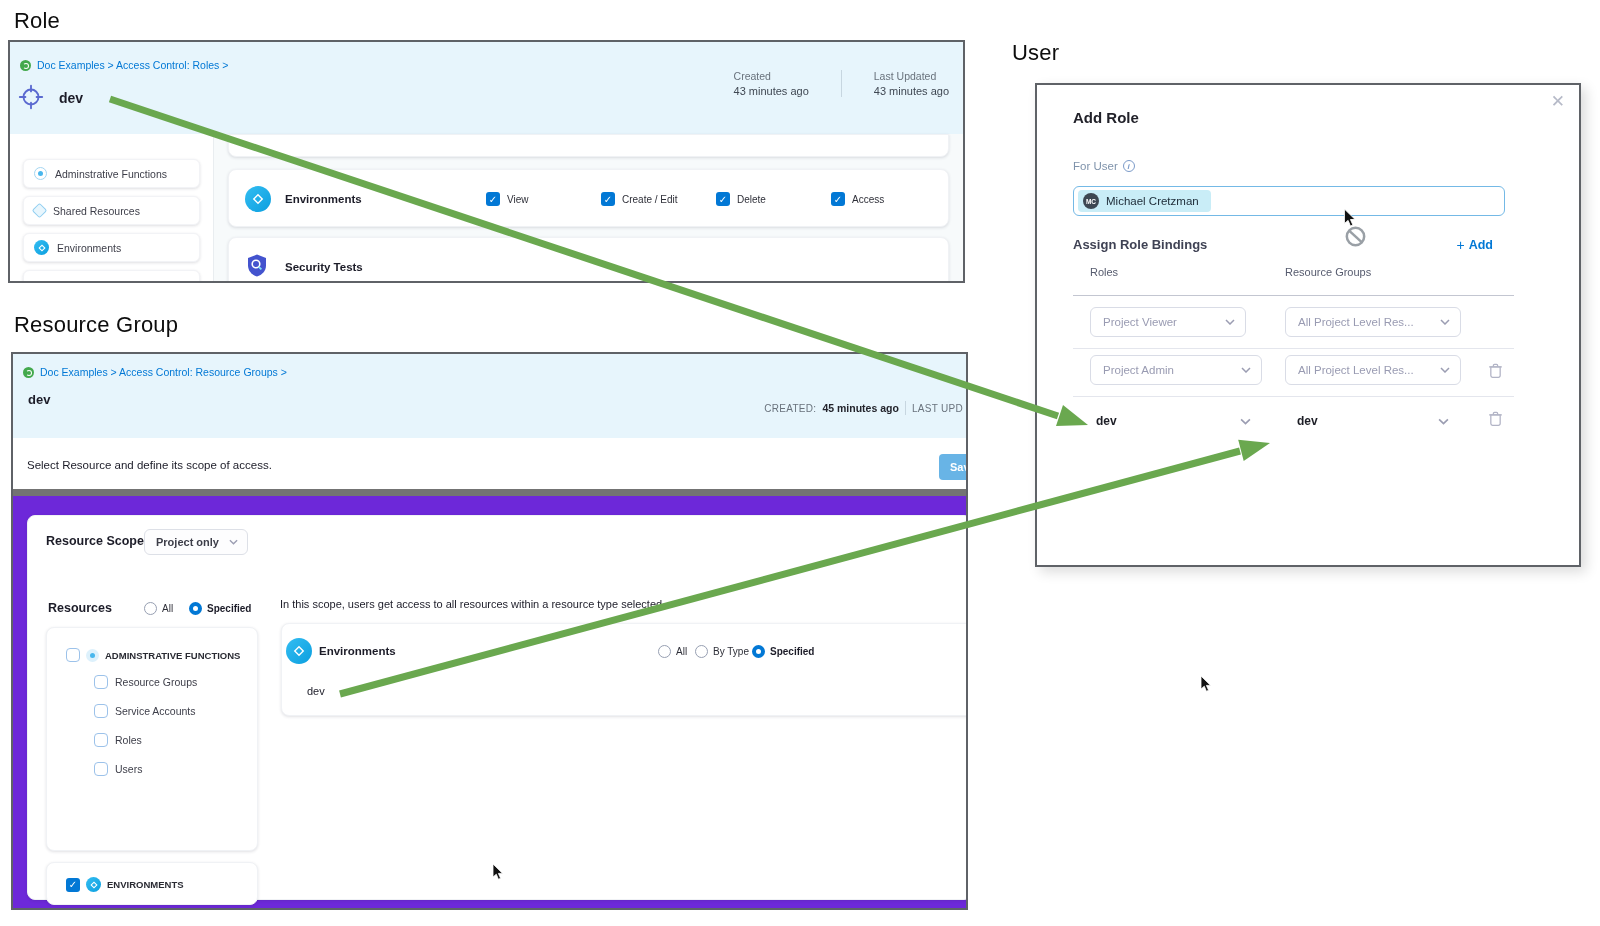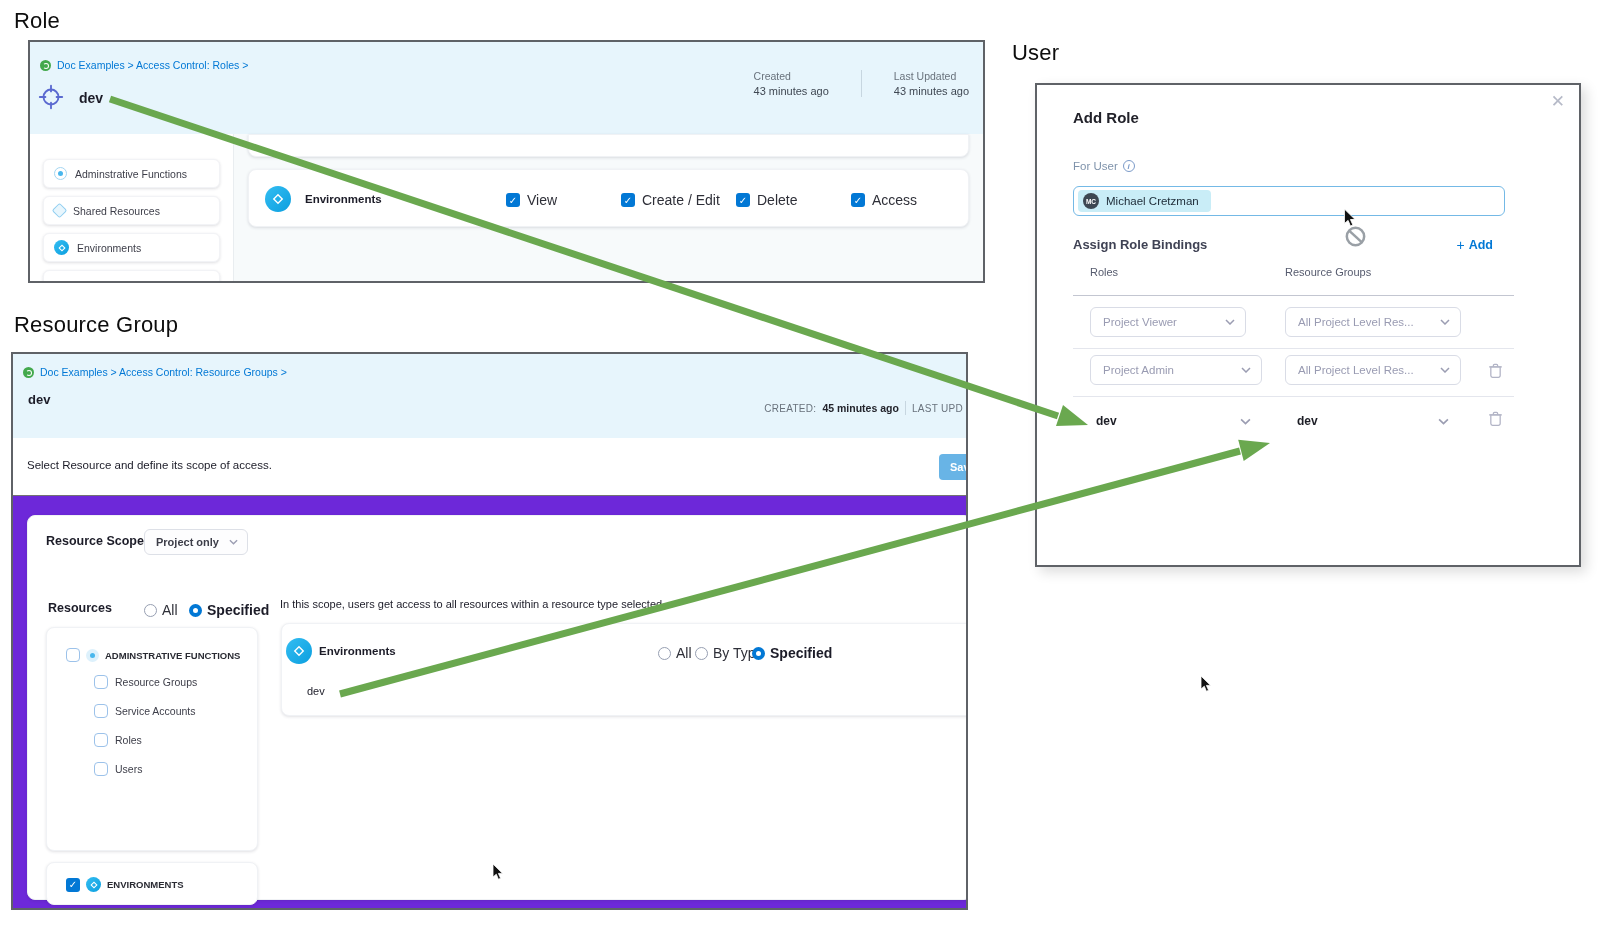--- a/index.html
+++ b/index.html
@@ -9,39 +9,39 @@
   .panel{position:absolute;background:#fff;border:2px solid #5f6267;overflow:hidden}
   .hdr{position:absolute;left:0;top:0;right:0;background:#e7f5fc}
   .crumb{position:absolute;display:flex;align-items:center;gap:6px;font-size:10.5px;color:#0278d5;white-space:nowrap}
   .crumb-dot{width:11px;height:11px;border-radius:50%;background:#43a94d;position:relative;flex:none}
   .crumb-dot::after{content:"";position:absolute;left:3px;top:3px;width:4px;height:4px;border-radius:50%;border:1.4px solid #fff;border-left-color:transparent}
   .card{background:#fff;border-radius:8px;box-shadow:0 1px 3px rgba(40,41,61,.14);border:1px solid #f0f2f5}
   .cb{width:14px;height:14px;border-radius:3px;background:#0278d5;color:#fff;display:inline-flex;align-items:center;justify-content:center;font-size:10px;font-weight:700;flex:none}
   .cbu{width:14px;height:14px;border-radius:4px;border:1.6px solid #9cc2ea;background:#fff;flex:none;display:inline-block}
   .radio{width:13px;height:13px;border-radius:50%;border:1.6px solid #979fb2;background:#fff;flex:none;display:inline-block}
   .radio-on{width:13px;height:13px;border-radius:50%;border:4px solid #0278d5;background:#fff;flex:none;display:inline-block}
-  .rlabel{font-size:14px;color:#2e2f38}
+  .rlabel{font-size:10px;color:#2e2f38}
   .sel{position:absolute;height:30px;border:1px solid #d9dce6;border-radius:6px;background:#fff;display:flex;align-items:center;justify-content:space-between;padding:0 10px 0 12px;font-size:11.5px;color:#999bb2;white-space:nowrap;overflow:hidden}
   .envic{border-radius:50%;background:linear-gradient(135deg,#33bdf2,#0c9fdf);display:inline-flex;align-items:center;justify-content:center;flex:none}
   .side-item{height:29px;border-radius:6px;background:#fff;box-shadow:0 1px 3px rgba(40,41,61,.15);border:1px solid #f2f3f6;display:flex;align-items:center;gap:8px;padding:0 10px;margin-bottom:8px;font-size:10.5px;color:#3d3e49;white-space:nowrap}
   .meta-lbl{font-size:10.5px;color:#69727c}
   .meta-val{font-size:11px;color:#3f4752;margin-top:3px}
   .divline{position:absolute;height:1px;background:#e4e6ed}
   .treerow{display:flex;align-items:center;gap:7px;font-size:10.5px;color:#3d3e49;white-space:nowrap}
   .chev{flex:none}
   .trash{position:absolute;cursor:pointer}
 </style>
 </head>
 <body>
 
 <div class="sec-title" style="left:14px;top:8px">Role</div>
 <div class="sec-title" style="left:14px;top:312px">Resource Group</div>
 <div class="sec-title" style="left:1012px;top:40px">User</div>
 
-<div class="panel" style="left:28px;top:40px;width:957px;height:243px">
+<div class="panel" style="left:8px;top:40px;width:957px;height:243px">
   <div class="hdr" style="height:92px">
     <div class="crumb" style="left:10px;top:17px">
       <span class="crumb-dot"></span>
       <span>Doc Examples &gt; Access Control: Roles &gt;</span>
     </div>
     <svg style="position:absolute;left:7px;top:41px" width="28" height="28" viewBox="0 0 30 30">
       <g stroke="#5b6ad0" stroke-width="2" fill="none" stroke-linecap="round">
         <circle cx="15" cy="15" r="8"></circle>
         <line x1="15" y1="3" x2="15" y2="9"></line>
           <line x1="15" y1="21" x2="15" y2="27"></line>
@@ -104,38 +104,46 @@
         </span>
       <span style="position:absolute;left:487px;top:22px;display:flex;align-items:center;gap:7px">
           <span class="cb">✓</span>
           <span class="rlabel">Delete</span>
         </span>
       <span style="position:absolute;left:602px;top:22px;display:flex;align-items:center;gap:7px">
           <span class="cb">✓</span>
           <span class="rlabel">Access</span>
         </span>
     </div>
+    <div class="card" style="position:absolute;left:14px;right:14px;top:103px;height:58px">
+      <svg style="position:absolute;left:17px;top:15px" width="22" height="25" viewBox="0 0 22 24">
+        <path d="M11 1 L20 4.5 V12 c0 5.5 -4 9.5 -9 11 c-5 -1.5 -9 -5.5 -9 -11 V4.5 Z" fill="#4353ce"></path>
+        <circle cx="10" cy="10.5" r="3.8" fill="none" stroke="#fff" stroke-width="1.6"></circle>
+        <line x1="12.8" y1="13.3" x2="15.4" y2="15.9" stroke="#7ee3f7" stroke-width="1.8"></line>
+      </svg>
+      <span style="position:absolute;left:56px;top:23px;font-size:11.5px;font-weight:700;color:#1c1c28">Security Tests</span>
+    </div>
   </div>
 </div>
 
 <div class="panel" style="left:11px;top:352px;width:957px;height:558px">
   <div class="hdr" style="height:84px">
     <div class="crumb" style="left:10px;top:12px">
       <span class="crumb-dot"></span>
       <span>Doc Examples &gt; Access Control: Resource Groups &gt;</span>
     </div>
     <div style="position:absolute;left:15px;top:38px;font-size:13px;font-weight:600;color:#1c1c28">dev</div>
     <div style="position:absolute;right:3px;top:47px;display:flex;align-items:center;gap:6px;white-space:nowrap">
       <span style="font-size:10px;color:#69727c;letter-spacing:.3px">CREATED:</span>
       <span style="font-size:10.5px;color:#23242c;font-weight:600">45 minutes ago</span>
       <span style="width:1px;height:14px;background:#c7d6e0"></span>
       <span style="font-size:10px;color:#69727c;letter-spacing:.3px">LAST UPD</span>
     </div>
   </div>
-  <div style="position:absolute;left:0;top:84px;right:0;height:58px;background:#fff;border-bottom:1px solid #737373">
+  <div style="position:absolute;left:0;top:84px;right:0;height:58px;background:#fff;border-bottom:7px solid #737373">
     <span style="position:absolute;left:14px;top:21px;font-size:11.5px;color:#1c1c28">Select Resource and define its scope of access.</span>
     <button style="position:absolute;left:926px;top:16px;height:26px;width:56px;border:none;border-radius:4px;background:#68b4e6;color:#fff;font-size:11px;font-weight:700;text-align:left;padding-left:11px;font-family:inherit">Save</button>
   </div>
   <div style="position:absolute;left:0;top:142px;right:0;bottom:0;background:#6d28d9">
     <div class="card" style="position:absolute;left:14px;top:19px;width:945px;height:385px">
       <span style="position:absolute;left:18px;top:18px;font-size:12.5px;font-weight:700;color:#1c1c28">Resource Scope</span>
       <span style="position:absolute;left:116px;top:13px;height:26px;border:1px solid #dde0e7;border-radius:6px;background:#fdfdfe;display:inline-flex;align-items:center;gap:10px;padding:0 9px 0 11px;font-size:11px;font-weight:600;color:#3d3e49">
         <span>Project only</span>
         <svg class="chev" width="9" height="6" viewBox="0 0 10 6">
             <path d="M1 1 L5 5 L9 1" stroke="#9b9db2" stroke-width="1.5" fill="none"></path>

